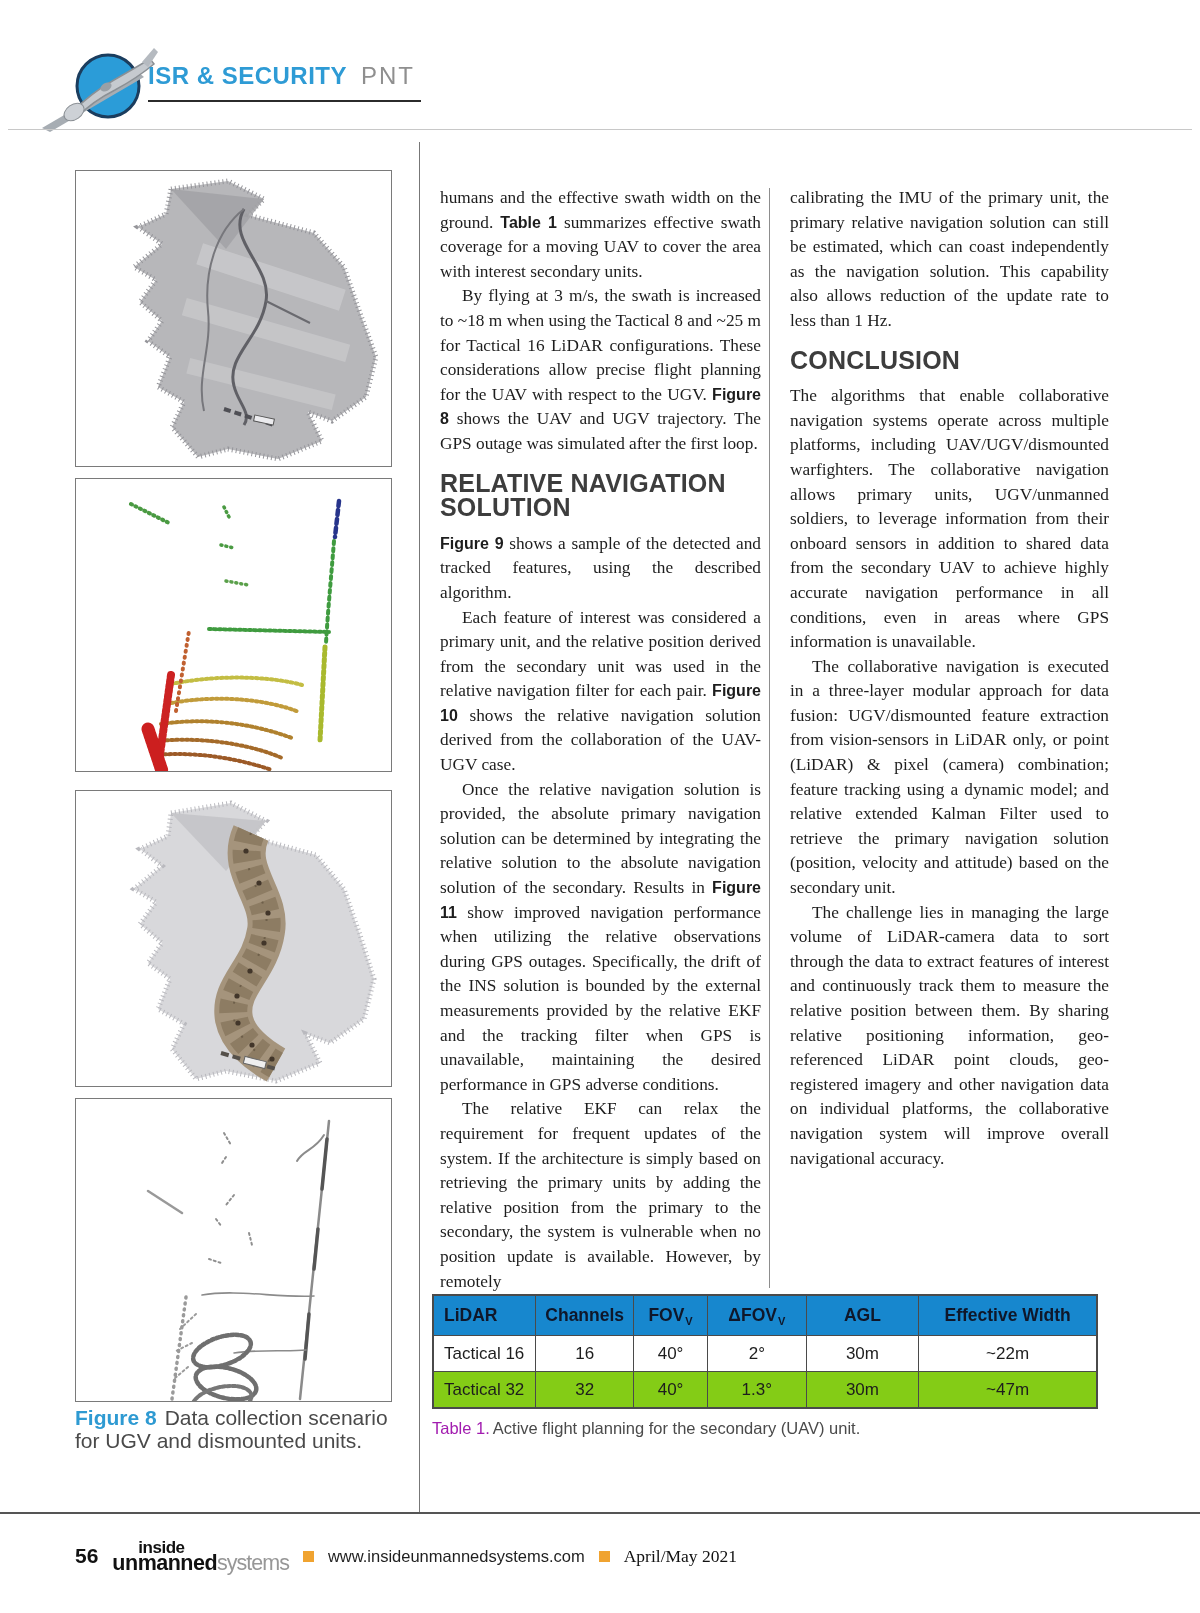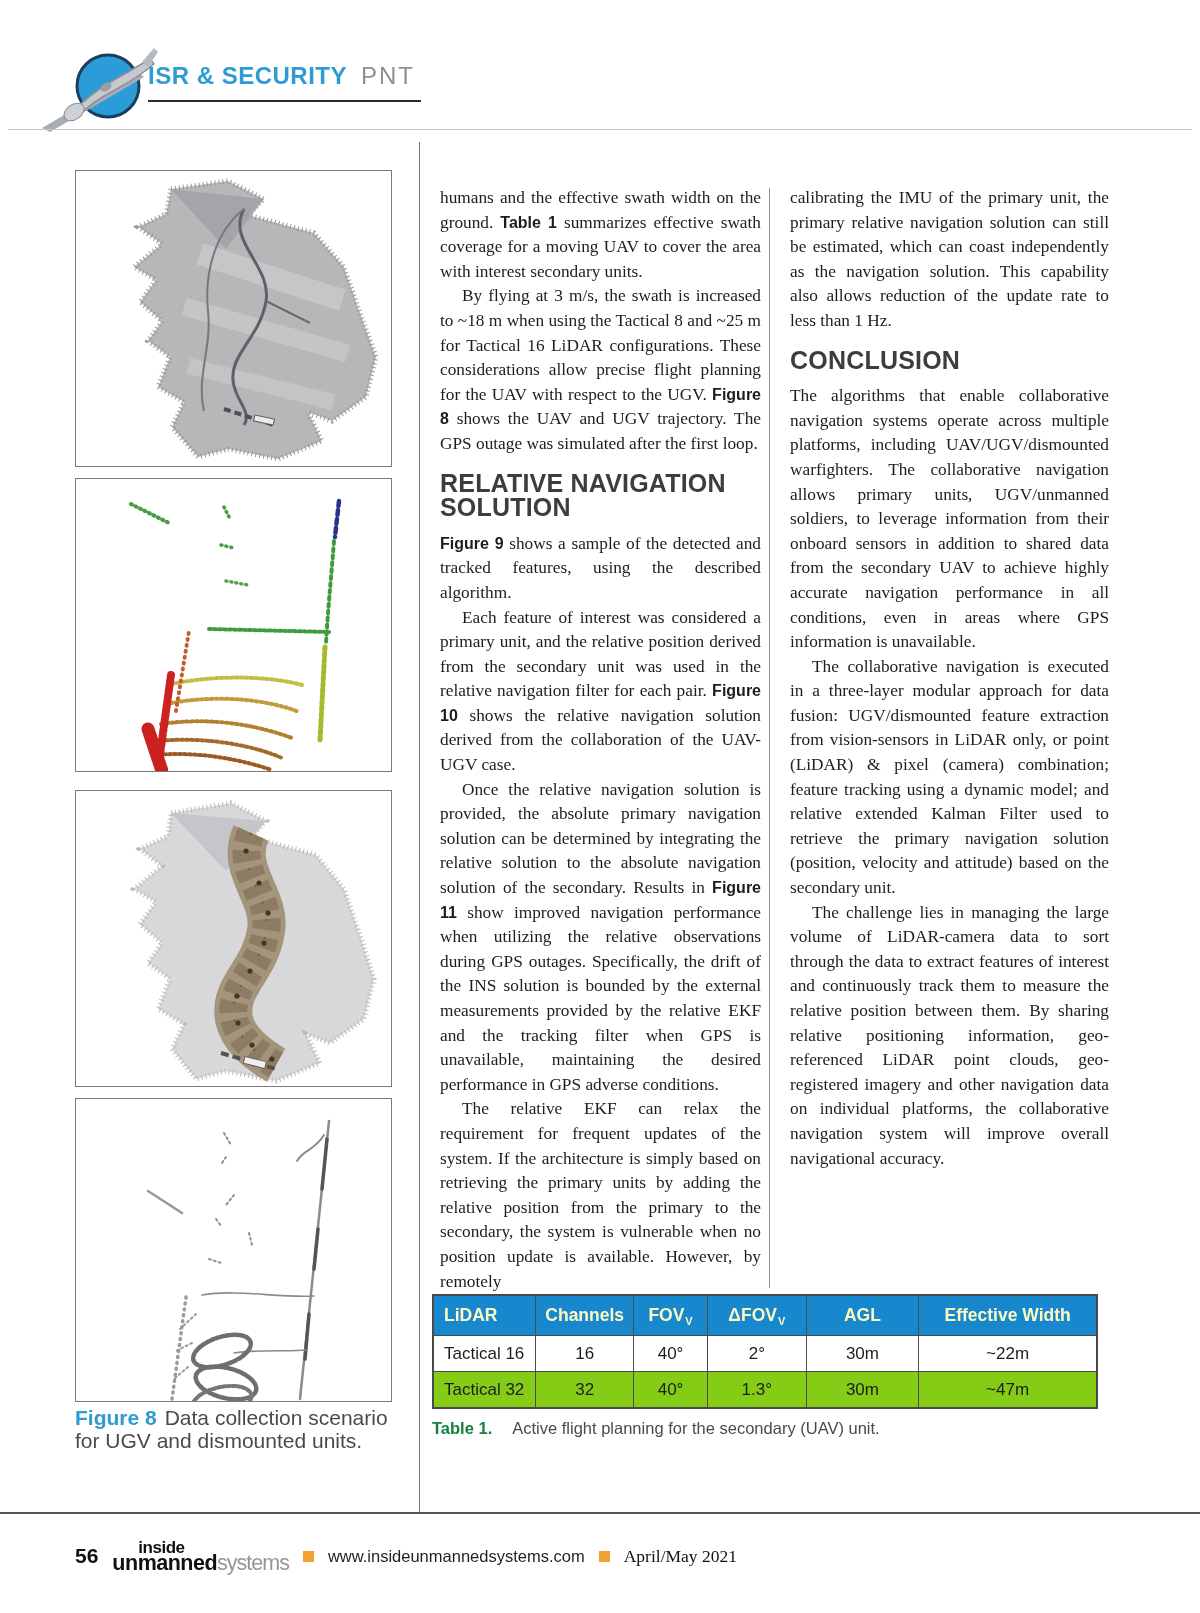--- a/index.html
+++ b/index.html
@@ -37,29 +37,29 @@
   .para{margin:0;}
   .para.indent{text-indent:22px;}
   .bold-run{font-family:"Liberation Sans",sans-serif;font-weight:bold;font-size:16px;}
   .section-heading{font-family:"Liberation Sans",sans-serif;font-weight:bold;font-size:25px;
                    color:#3d3d3d;margin:14px 0 12px 0;text-align:left;letter-spacing:.2px;}
 
   
   .lidar-table-wrap{position:absolute;left:432px;top:1294px;width:666px;}
   table.lidar{border-collapse:collapse;width:100%;font-family:"Liberation Sans",sans-serif;
               border:2px solid #4a4a4a;}
-  table.lidar th{background:#1787ce;color:#fef9c3;font-weight:bold;font-size:17.5px;height:37px;
+  table.lidar th{background:#1787ce;color:#0f172a;font-weight:bold;font-size:17.5px;height:37px;
                  border:1px solid #4a4a4a;text-align:center;}
   table.lidar th:first-child{text-align:left;padding-left:10px;}
   table.lidar td{font-size:17px;color:#1d1d1d;height:33px;text-align:center;border:1px solid #4a4a4a;background:#fff;}
   table.lidar td.first{text-align:left;padding-left:10px;}
   table.lidar tr:nth-child(2) td{background:#84cc16;}
   .subv{font-size:11px;vertical-align:-4px;margin-left:1px;}
   .table-caption{margin-top:10px;font-family:"Liberation Sans",sans-serif;font-size:16.5px;color:#4a4a4a;}
-  .table-caption .cap-label{font-weight:bold;color:#15803d;margin-right:20px;}
+  .table-caption .cap-label{font-weight:normal;color:#a21caf;margin-right:3px;}
 
   
   .footer{position:absolute;left:75px;top:1541px;display:flex;align-items:center;gap:14px;
           font-family:"Liberation Sans",sans-serif;}
   .page-num{font-weight:bold;font-size:21px;color:#111;}
   .brand{display:inline-block;line-height:.8;white-space:nowrap;}
   .brand-top{font-weight:bold;font-size:17px;letter-spacing:-.5px;padding-left:26px;color:#111;}
   .brand-mid{font-weight:bold;font-size:21.5px;letter-spacing:-.5px;color:#111;}
   .brand-suffix{font-size:21.5px;font-weight:400;color:#979797;letter-spacing:-1px;}
   .bullet{width:11px;height:11px;background:#f0a330;display:inline-block;flex:none;}

